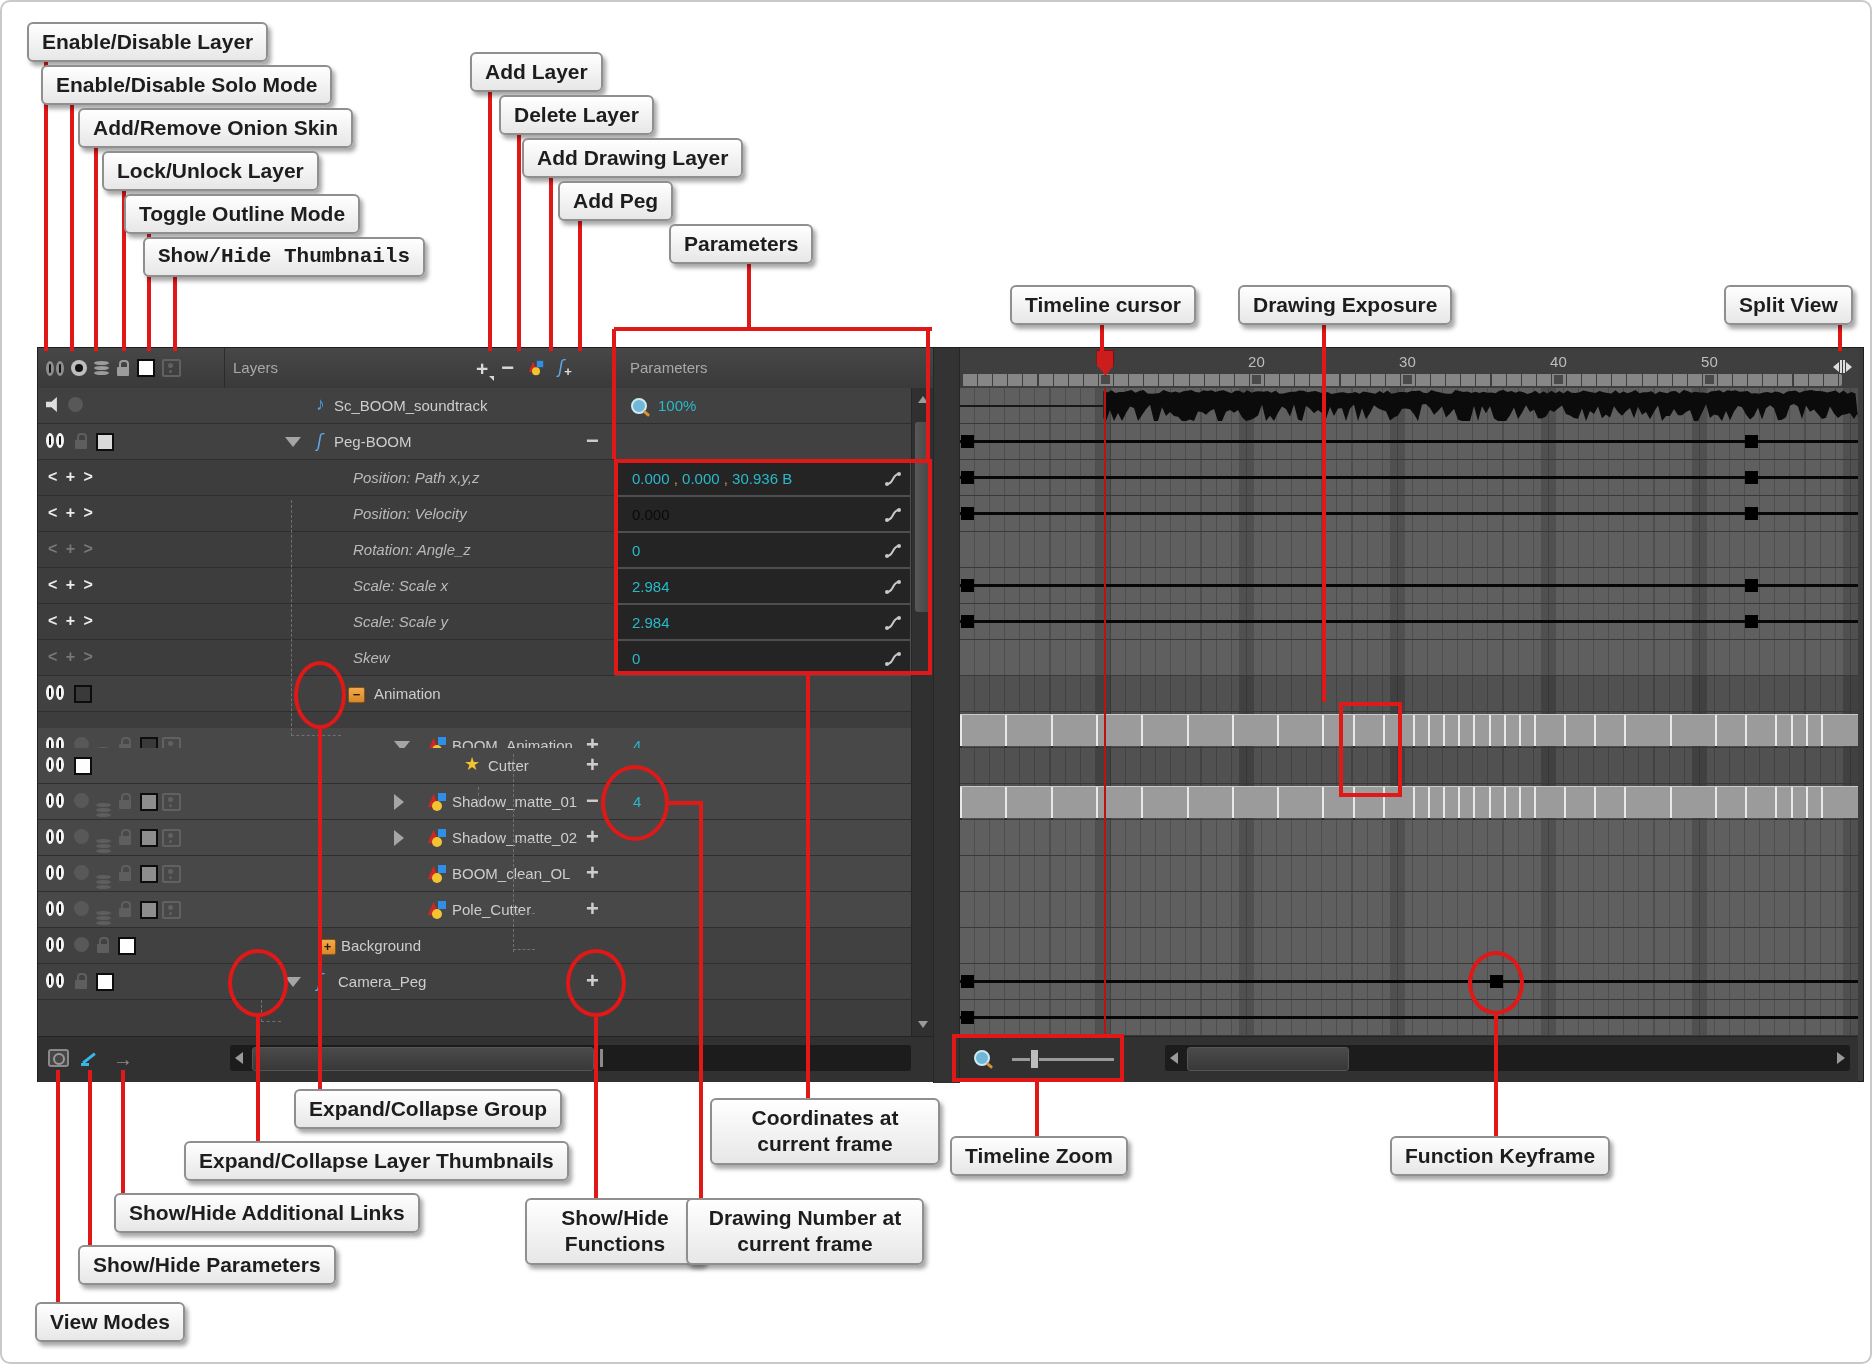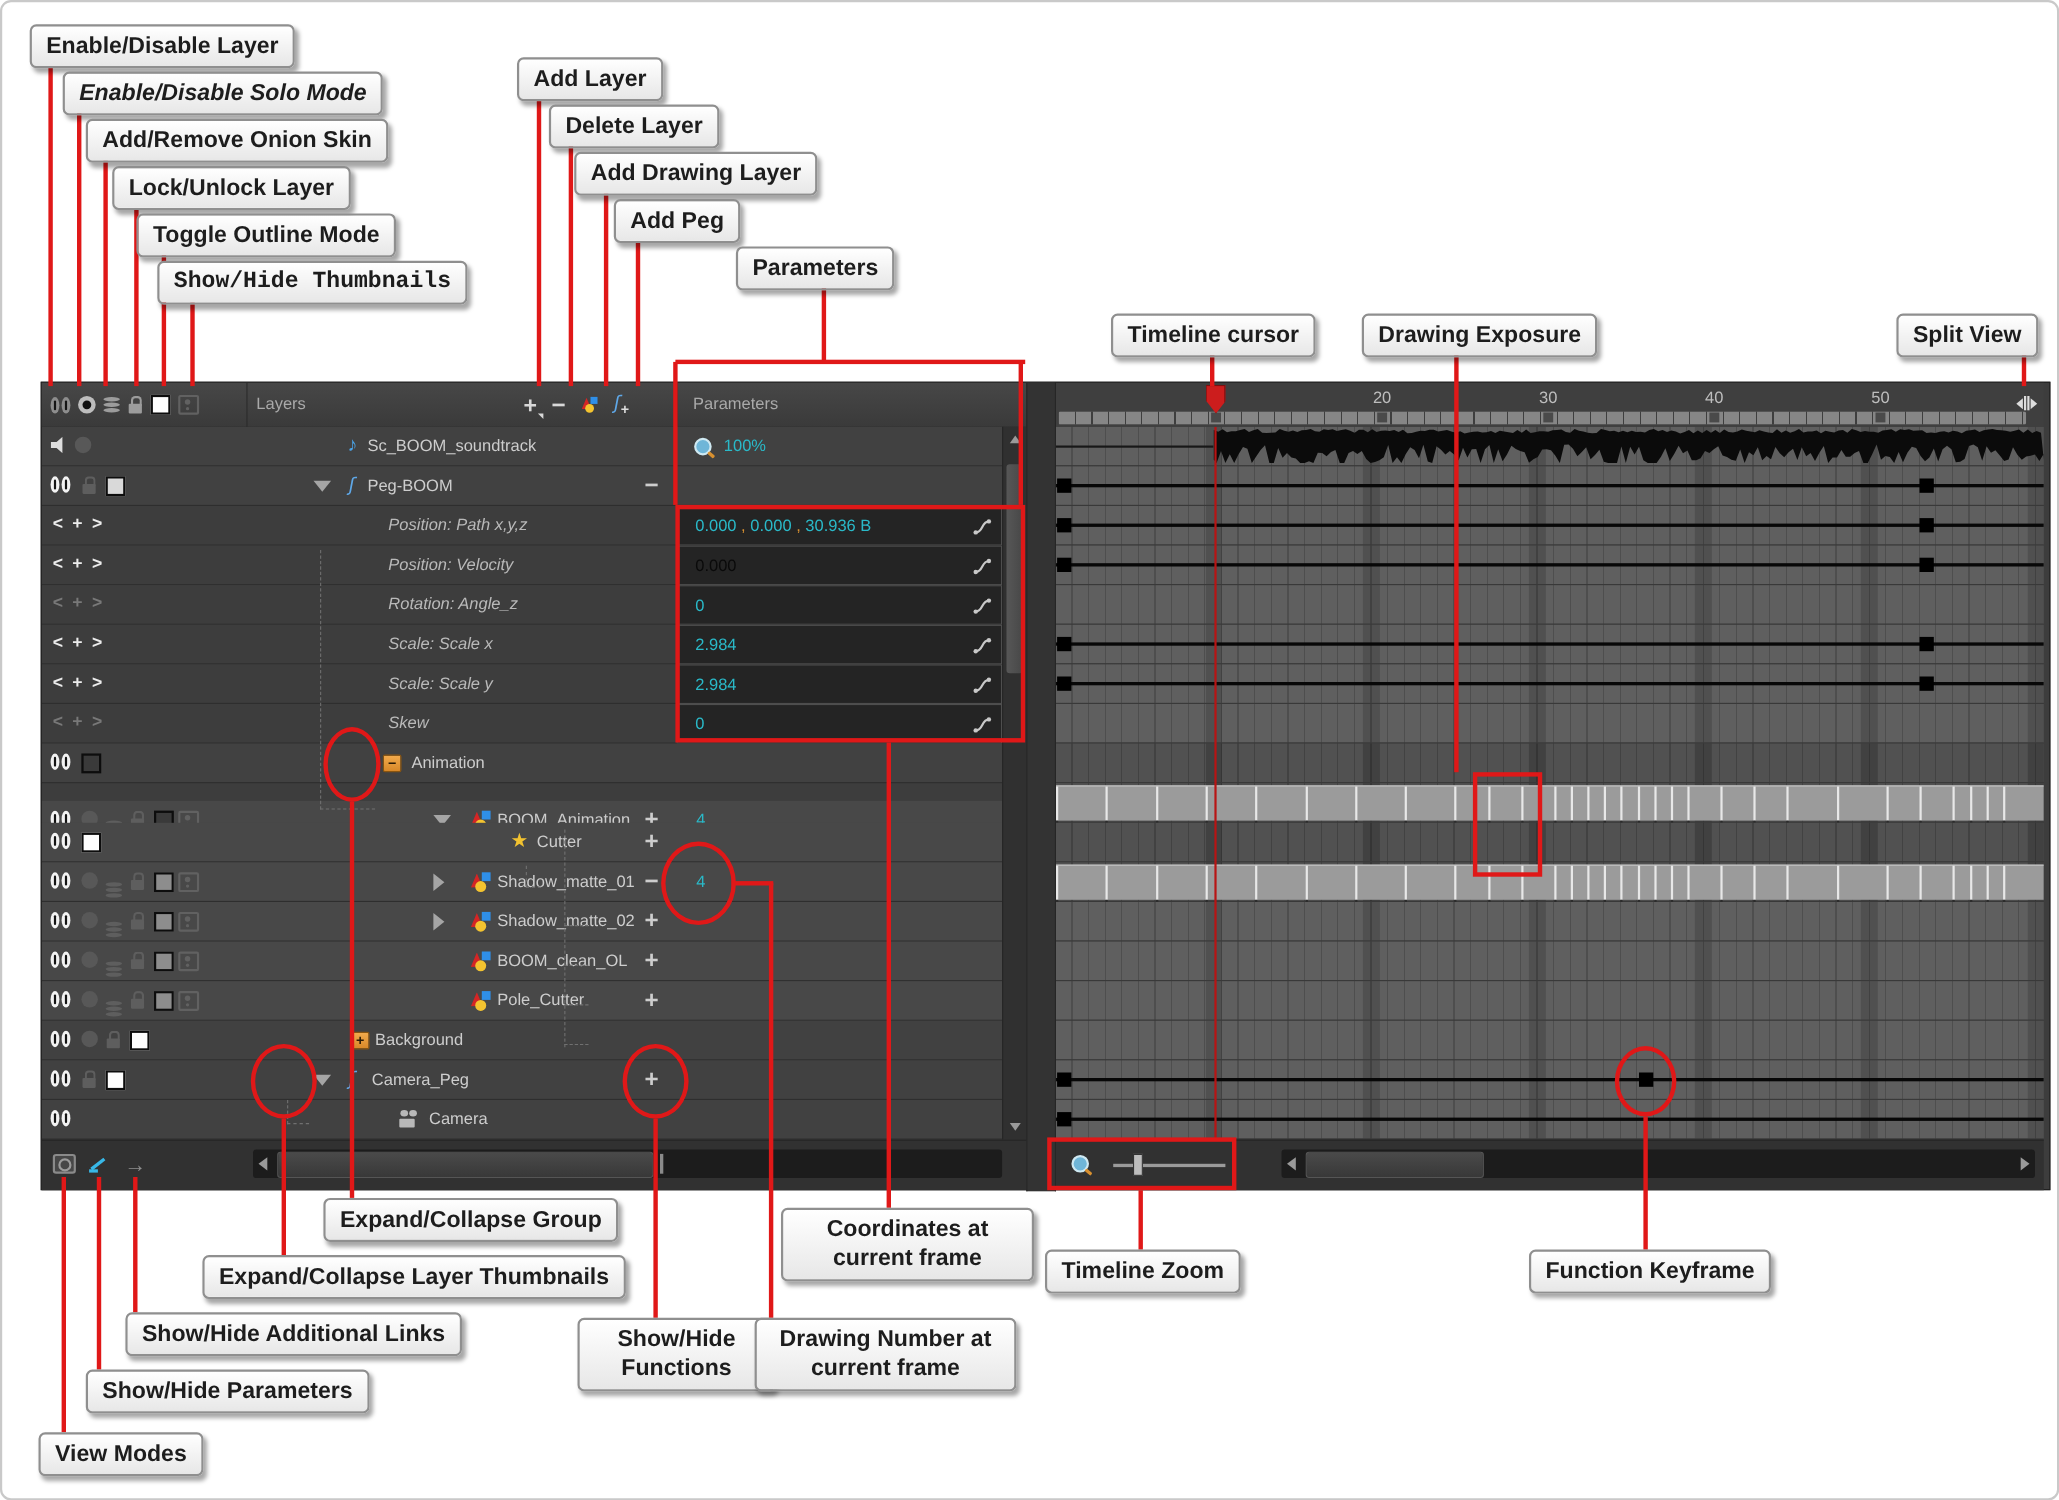--- a/index.html
+++ b/index.html
@@ -372,28 +372,20 @@
               <i></i>
               <i></i>
             </span></span>
           <span style="position: absolute; left: 36px; top: 9px;"><span class="lockic dim ic"></span></span>
           <span style="position: absolute; left: 58px; top: 9px;"><span class="sq white ic"></span></span>
           <span class="trid" style="position: absolute; left: 247px; top: 13px;"></span>
           <span style="position: absolute; left: 279px; top: 9px;"><span class="pegic">ʃ</span></span>
           <div class="rtxt" style="left: 300px;">Camera_Peg</div>
           <div style="position: absolute; left: 548px; top: 4px; font-size: 22px; font-weight: bold; color: rgb(205, 205, 205);">+</div>
         </div>
-        <div class="lrow" style="top: 612px;">
-          <span style="position: absolute; left: 8px; top: 9px;"><span class="eyes ic">
-              <i></i>
-              <i></i>
-            </span></span>
-          <span style="position: absolute; left: 325px; top: 9px;"><span class="camic"></span></span>
-          <div class="rtxt" style="left: 352px;">Camera</div>
-        </div>
         <div class="dash" style="left: 253px; top: 112px; height: 236px;"></div>
         <div class="dashh" style="left: 253px; top: 347px; width: 50px;"></div>
         <div class="dash" style="left: 475px; top: 366px; height: 198px;"></div>
         <div class="dashh" style="left: 475px; top: 453px; width: 22px;"></div>
         <div class="dashh" style="left: 475px; top: 489px; width: 22px;"></div>
         <div class="dashh" style="left: 475px; top: 525px; width: 22px;"></div>
         <div class="dashh" style="left: 475px; top: 561px; width: 22px;"></div>
         <div class="dash" style="left: 440px; top: 399px; height: 20px;"></div>
         <div class="dashh" style="left: 440px; top: 418px; width: 14px;"></div>
         <div class="dash" style="left: 223px; top: 612px; height: 22px;"></div>
@@ -665,21 +657,21 @@
       <div class="annbox" style="left: 1337px; top: 700px; width: 63px; height: 95px;"></div>
       <div class="annbox" style="left: 950px; top: 1032px; width: 172px; height: 48px;"></div>
       <div class="anncirc" style="left: 292px; top: 659px; width: 52px; height: 68px;"></div>
       <div class="anncirc" style="left: 599px; top: 763px; width: 68px; height: 76px;"></div>
       <div class="anncirc" style="left: 226px; top: 947px; width: 60px; height: 68px;"></div>
       <div class="anncirc" style="left: 564px; top: 947px; width: 60px; height: 68px;"></div>
       <div class="anncirc" style="left: 1466px; top: 949px; width: 56px; height: 64px;"></div>
     </div>
   <div id="callouts">
       <div class="callout" style="left: 25px; top: 20px;">Enable/Disable Layer</div>
-      <div class="callout" style="left: 55px; top: 63px; font-style: italic;">Enable/Disable Solo Mode</div>
+      <div class="callout" style="left: 39px; top: 63px;">Enable/Disable Solo Mode</div>
       <div class="callout" style="left: 76px; top: 106px;">Add/Remove Onion Skin</div>
       <div class="callout" style="left: 100px; top: 149px;">Lock/Unlock Layer</div>
       <div class="callout" style="left: 122px; top: 192px;">Toggle Outline Mode</div>
       <div class="callout" style="left: 141px; top: 235px; font-family: Liberation Mono, monospace;">Show/Hide Thumbnails</div>
       <div class="callout" style="left: 468px; top: 50px;">Add Layer</div>
       <div class="callout" style="left: 497px; top: 93px;">Delete Layer</div>
       <div class="callout" style="left: 520px; top: 136px;">Add Drawing Layer</div>
       <div class="callout" style="left: 556px; top: 179px;">Add Peg</div>
       <div class="callout" style="left: 667px; top: 222px;">Parameters</div>
       <div class="callout" style="left: 1008px; top: 283px;">Timeline cursor</div>

